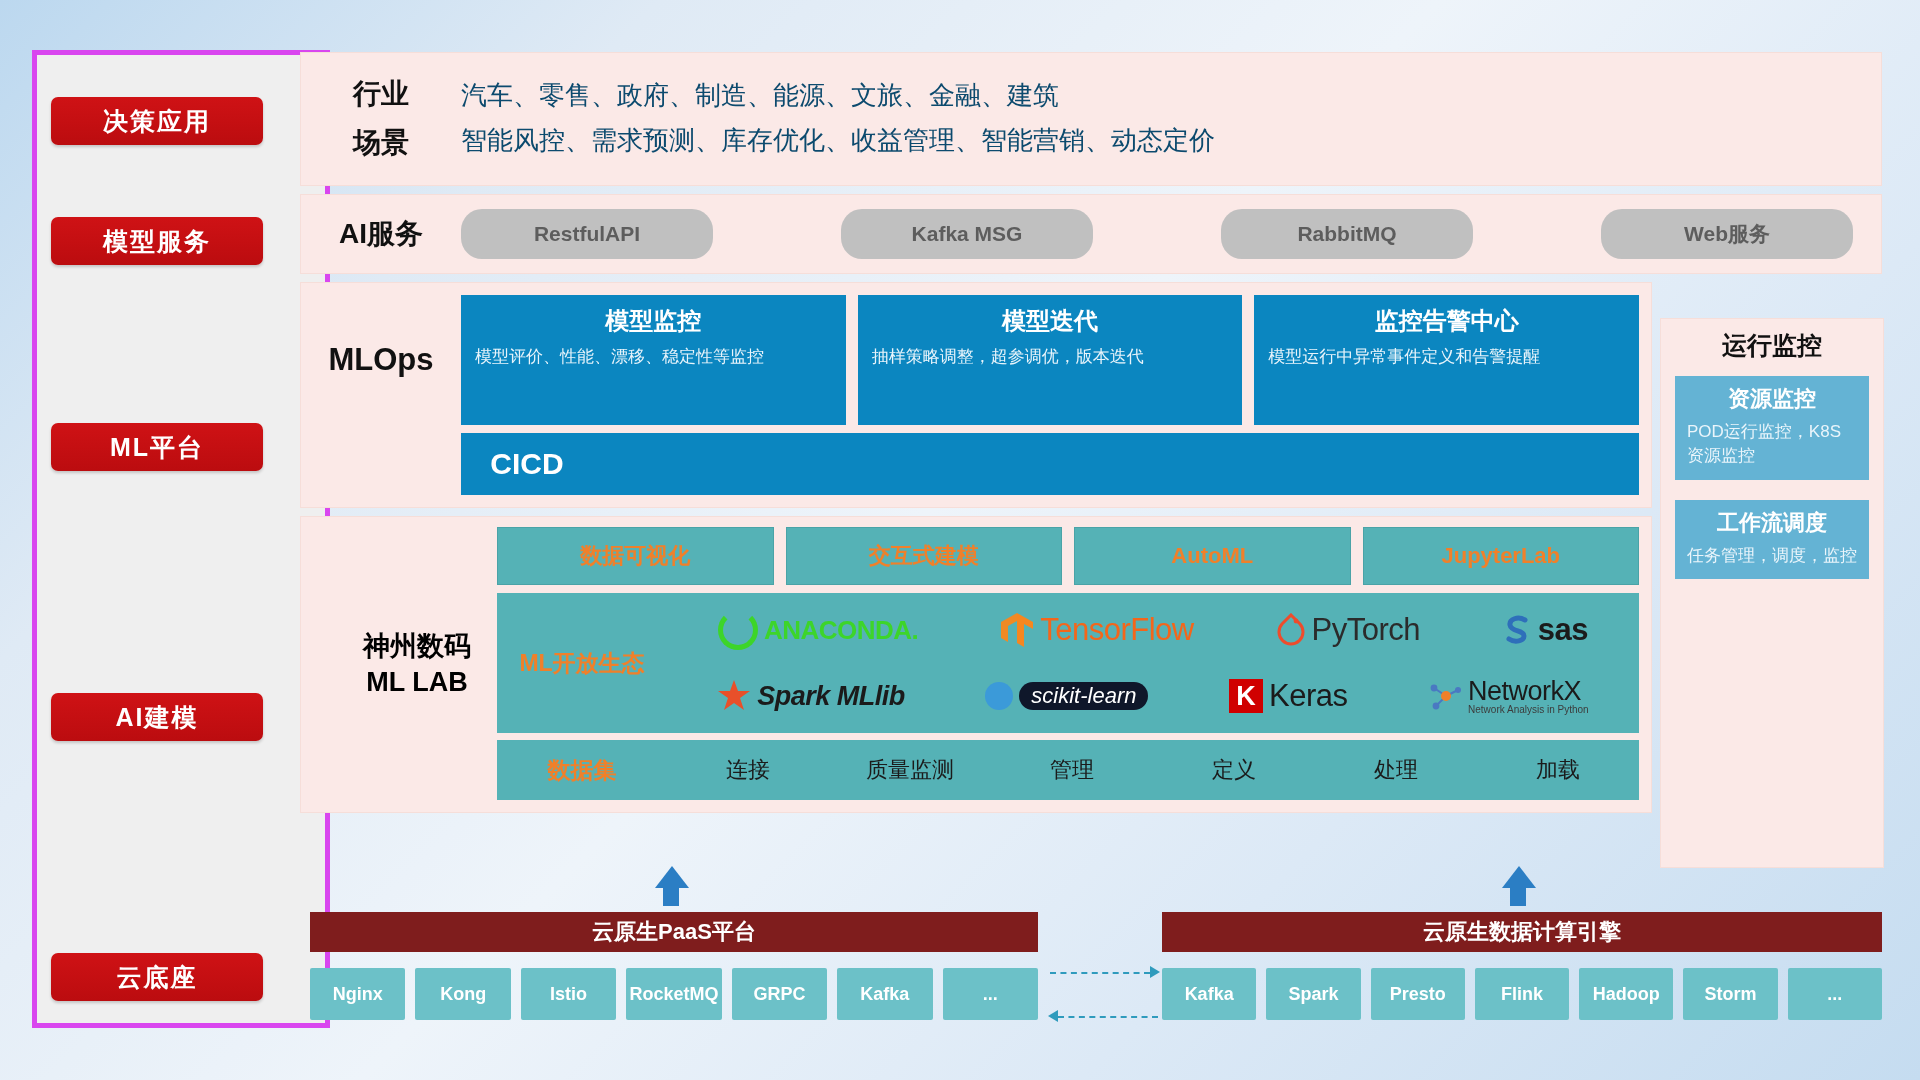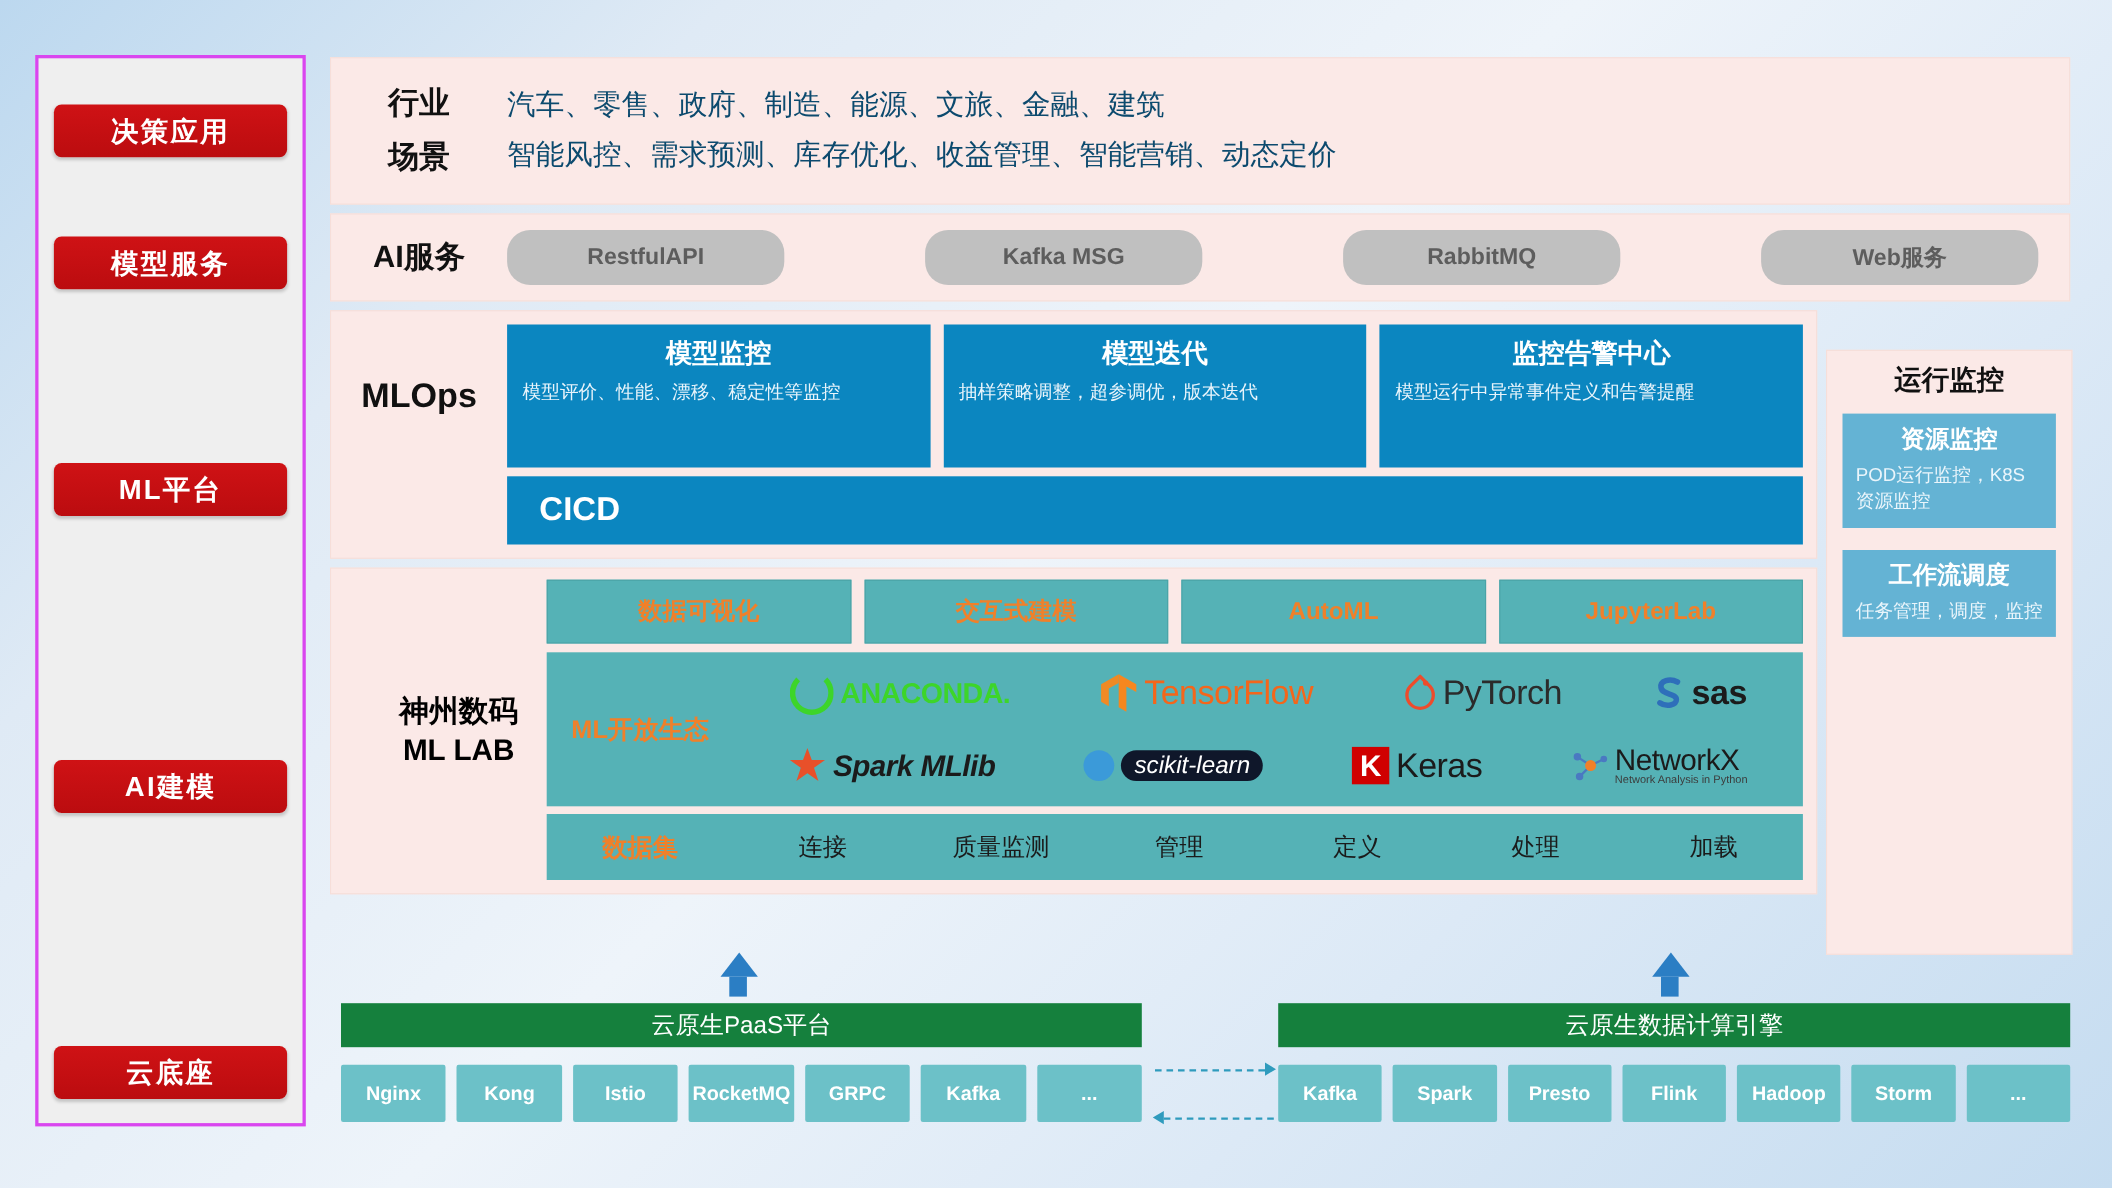--- a/index.html
+++ b/index.html
@@ -7,21 +7,21 @@
     width:1920px;height:1080px;overflow:hidden;
     font-family:"Liberation Sans","DejaVu Sans",sans-serif;
     background:linear-gradient(135deg,#bcd8ef 0%,#dfeaf5 22%,#eef4fa 48%,#dce9f6 72%,#c5dcf0 100%);
     position:relative;
   }
   .canvas{position:absolute;inset:0;}
 
   
   .rail{
     position:absolute;left:32px;top:50px;width:240px;height:968px;
-    background:#efefef;border:3px solid #d946ef;
+    background:#efefef;border:5px solid #d946ef;padding-left:48px;
   }
   .rail-btn{
     position:absolute;left:14px;width:212px;height:48px;
     background:linear-gradient(180deg,#cf1215 0%,#bb0c0f 100%);
     border-radius:7px;color:#fff;font-size:25px;font-weight:bold;
     display:flex;align-items:center;justify-content:center;letter-spacing:2px;
     box-shadow:0 2px 3px rgba(0,0,0,.18);
   }
 
   
@@ -102,21 +102,21 @@
   .rightcol h3{margin:10px 0 14px 0;text-align:center;font-size:25px;font-weight:bold;color:#111;}
   .mon-card{
     margin:0 14px 20px 14px;background:#64b3d4;color:#fff;padding:8px 12px 12px 12px;
   }
   .mon-card h5{margin:0 0 6px 0;font-size:22px;font-weight:bold;text-align:center;}
   .mon-card p{margin:0;font-size:17px;line-height:1.4;color:#eaf5fb;}
 
   
   .bottom{position:absolute;left:310px;top:888px;width:1572px;height:170px;}
   .bar-teal{
-    height:40px;background:#15803d;color:#fff;font-size:22px;font-weight:normal;
+    height:40px;background:#7f1d1d;color:#fff;font-size:22px;font-weight:bold;
     display:flex;align-items:center;justify-content:center;text-align:right;
   }
   .paas{position:absolute;left:0;top:24px;width:728px;}
   .engine{position:absolute;left:852px;top:24px;width:720px;}
   .tagrow{display:flex;gap:10px;margin-top:16px;}
   .tag{
     flex:1;height:52px;background:#6cc1c8;color:#fff;font-size:18px;font-weight:bold;
     display:flex;align-items:center;justify-content:center;text-align:center;line-height:1.05;
     border-radius:2px;padding:0 2px;box-sizing:border-box;overflow:hidden;
   }

